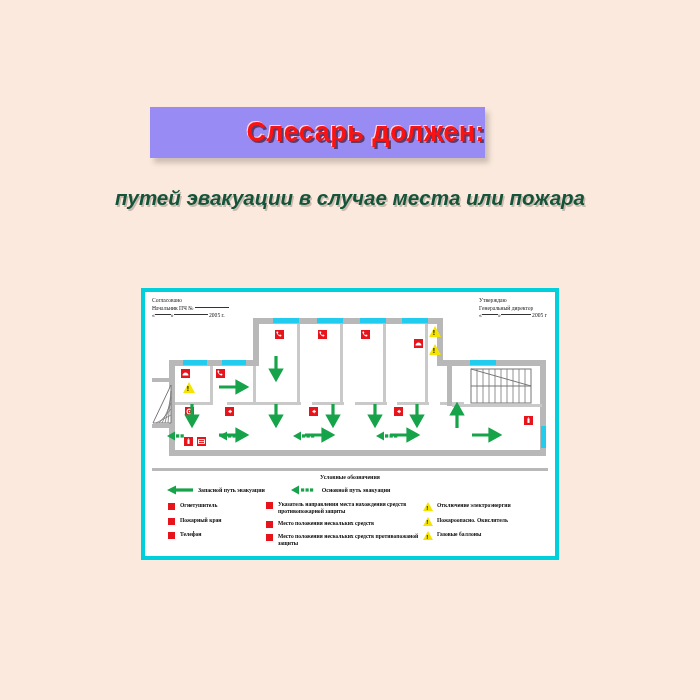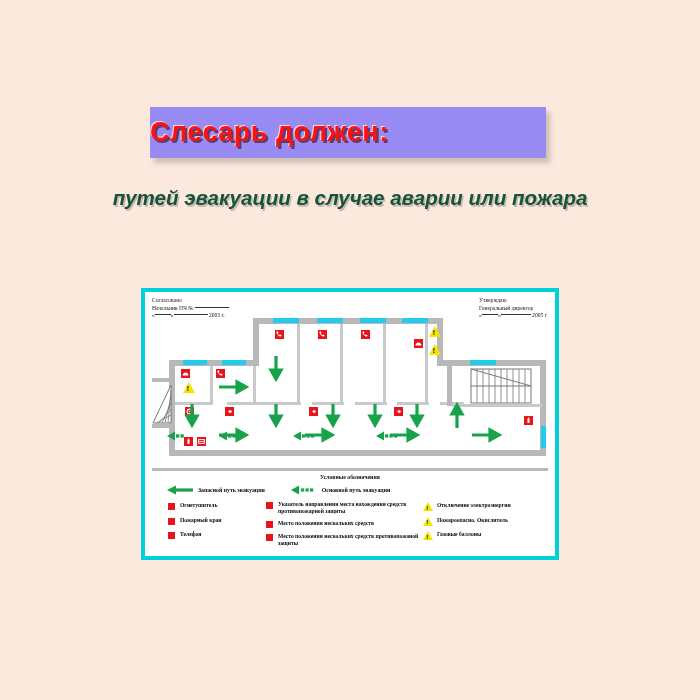--- a/index.html
+++ b/index.html
@@ -5,24 +5,24 @@
   html,body{margin:0;padding:0;}
   body{
     width:700px;height:700px;
     background:#fbe9dd;
     font-family:"Liberation Sans", sans-serif;
     overflow:hidden;
     position:relative;
   }
   
   #title-banner{
-    position:absolute;left:150px;top:107px;width:396px;height:51px;
+    position:absolute;left:150px;top:107px;width:335px;height:51px;
     background:#988bf4;
     box-shadow:4px 5px 5px rgba(120,110,100,.35);
-    display:flex;align-items:center;justify-content:flex-start;
+    display:flex;align-items:center;justify-content:flex-end;
   }
   #title-text{
     font-size:27px;font-weight:bold;color:#fb1212;
     letter-spacing:.5px;
     text-shadow:2px 2px 0 #5a3c6e, -1px -1px 0 #ffd9d9;
     font-family:"Liberation Sans", sans-serif;
   }
   
   #subtitle{
     position:absolute;left:0;top:183px;width:700px;
@@ -98,21 +98,21 @@
   .li-label{font-size:5.6px;line-height:7px;color:#0a0a0a;font-family:"Liberation Serif", serif;font-weight:bold;}
 </style>
 </head>
 <body>
 
 <div id="title-banner">
   <span id="title-text">Слесарь должен:</span>
 </div>
 
 <div id="subtitle">
-  <div>путей эвакуации в случае аварии или пожара</div>
+  <div>путей эвакуации в случае места или пожара</div>
 </div>
 
 <div id="plan-frame">
 
   <div class="hdr" id="hdr-left">
     <span class="ln">Согласовано</span>
     <span class="ln"><span>Начальник ПЧ №</span> <span class="rule" style="width:34px"></span></span>
     <span class="ln">
       <span>«</span><span class="rule" style="width:16px"></span><span>»</span><span class="rule" style="width:34px"></span> <span>2005 г.</span>
     </span>

